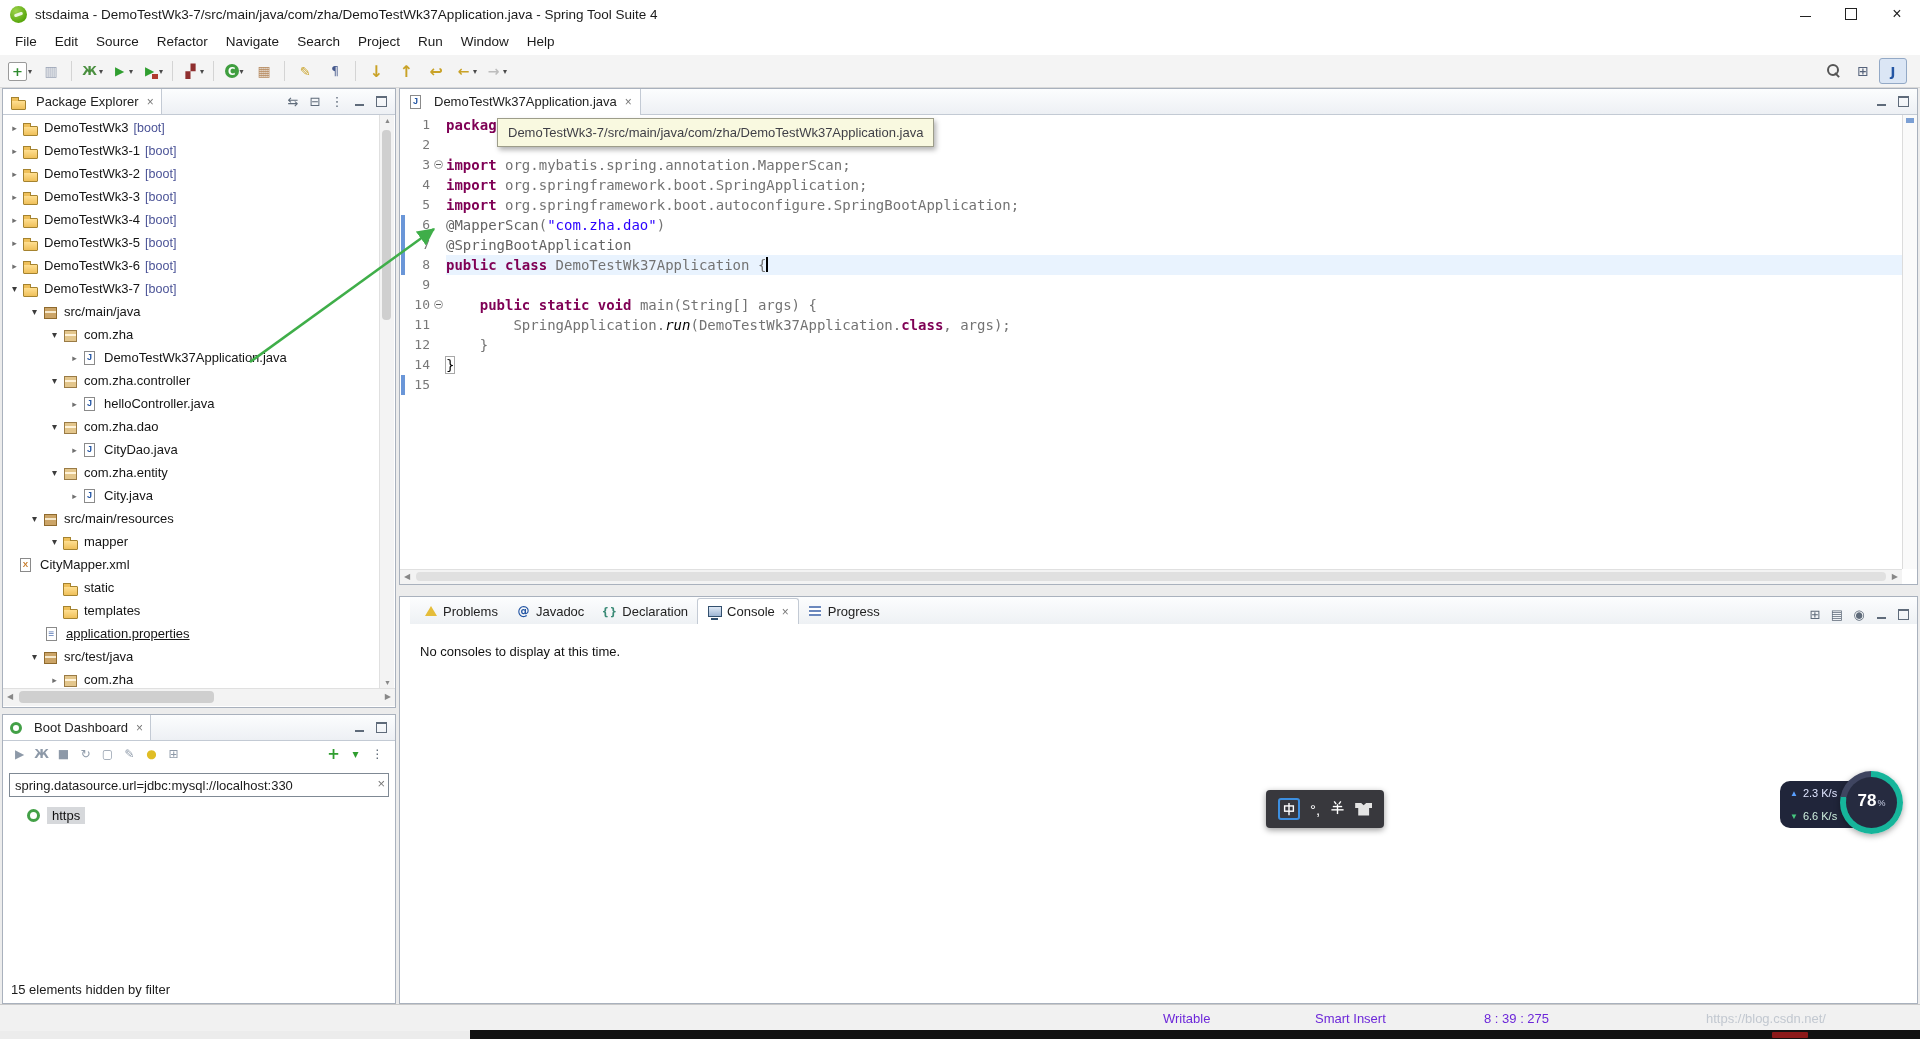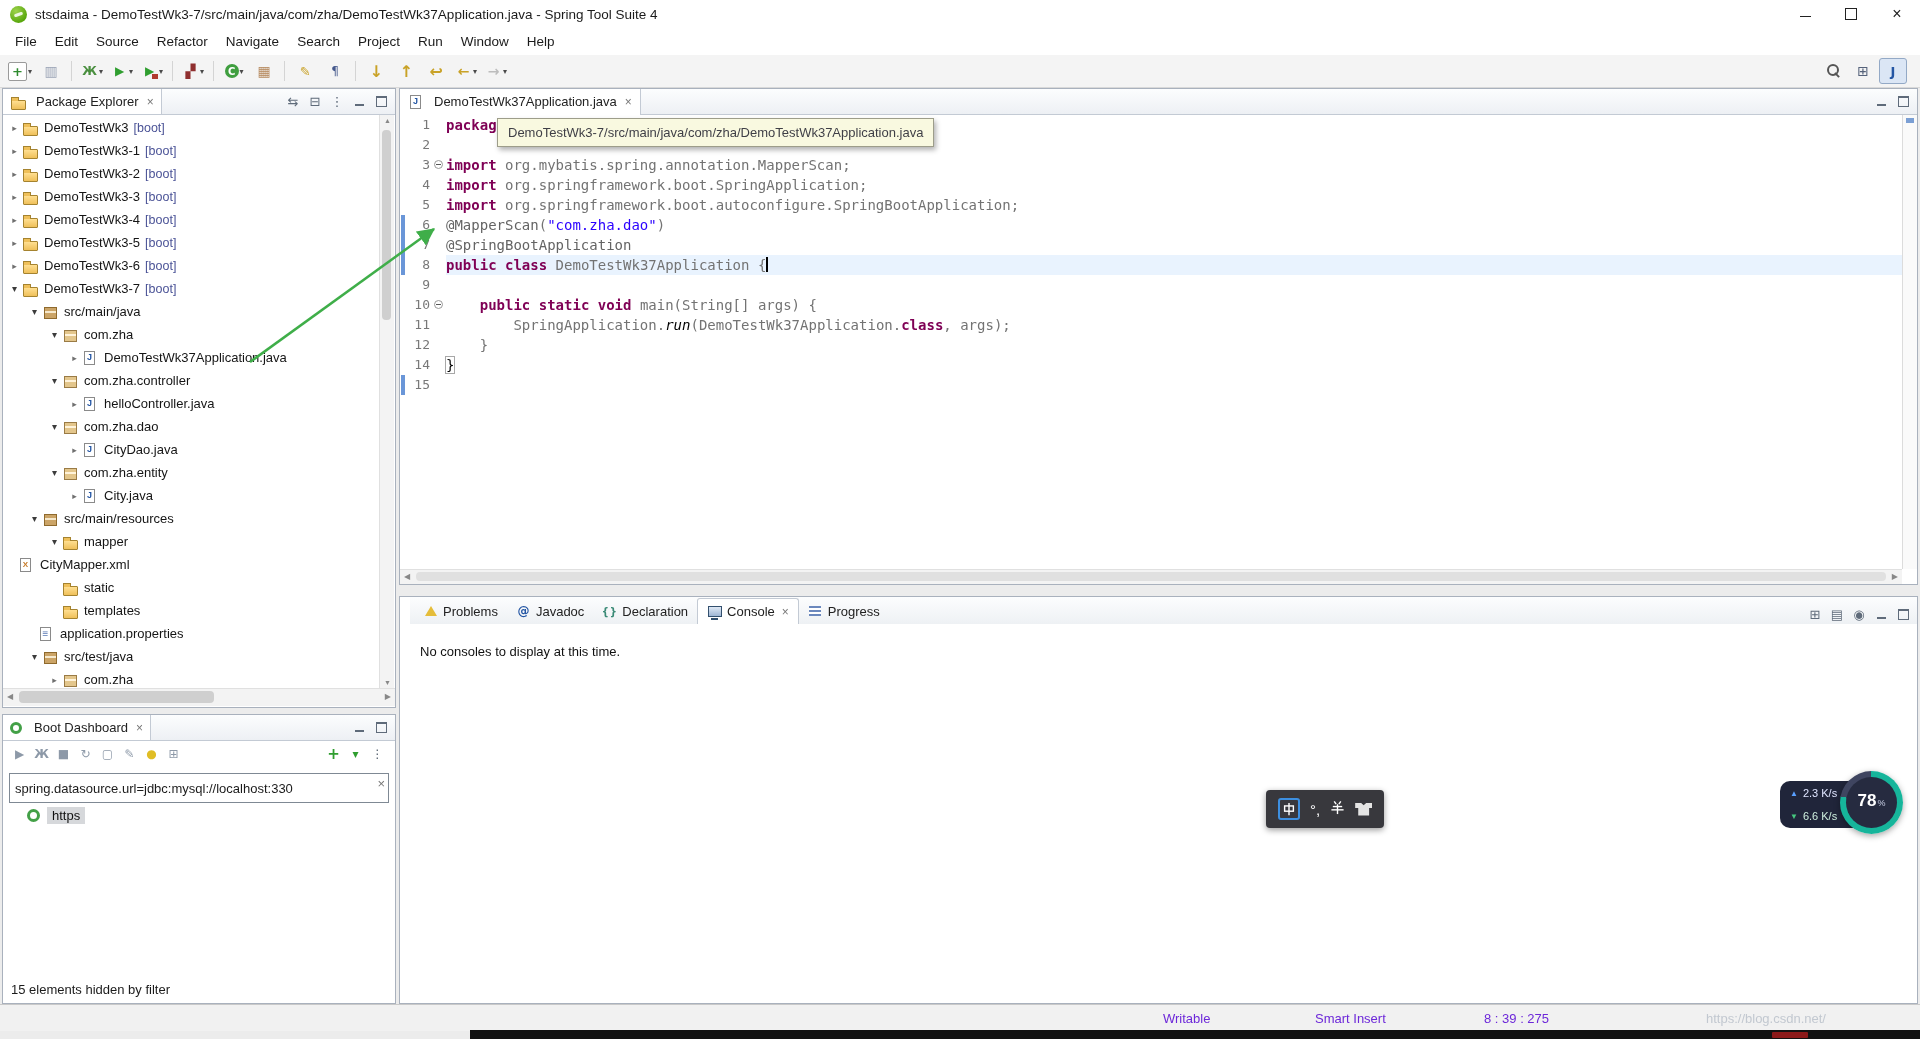--- a/index.html
+++ b/index.html
@@ -109,21 +109,21 @@
   .bico-debug::before{content:"Ж";font-weight:bold}
   .bico-stop::before{content:"■"}
   .bico-restart::before{content:"↻"}
   .bico-console::before{content:"▢"}
   .bico-edit::before{content:"✎"}
   .bico-bulb::before{content:"●";color:#e0bd25}
   .bico-tag::before{content:"⊞"}
   .bico-add::before{content:"+";color:#2f9e2f;font-weight:bold;font-size:15px}
   .bico-add-dropdown::before{content:"▾";color:#2f9e2f}
   .bico-menu::before{content:"⋮";color:#55606e}
-  #boot-filter-row{position:absolute;left:6px;right:6px;top:58px;height:30px}
+  #boot-filter-row{position:absolute;left:6px;right:6px;top:58px;height:24px}
   #boot-filter{width:100%;height:100%;box-sizing:border-box;border:1px solid #7f8994;padding:0 18px 0 5px;font-family:"Liberation Sans",sans-serif;font-size:13px;color:#1b1b1b;background:#fff}
   #boot-filter-clear{position:absolute;right:4px;top:4px;font-size:13px;color:#777;line-height:1}
   #boot-item{position:absolute;left:0;top:88px;right:0;height:24px;display:flex;align-items:center;padding-left:24px}
   .tico-boot-local{width:13px;height:13px;border:3px solid #43a047;border-radius:50%;box-sizing:border-box;margin-right:7px;flex:none}
   #boot-item-label{font-size:13px;background:#d6d8db;padding:1px 5px;color:#111}
   #boot-note{position:absolute;left:8px;bottom:6px;font-size:13px;color:#1b1b1b}
 
   
   #editor-view{left:399px;top:88px;right:2px;height:497px}
   .etab{height:26px;display:flex;align-items:center;gap:5px;padding:0 8px;background:#fff;border-right:1px solid #c3cad4;font-size:13px;color:#222}
@@ -441,21 +441,21 @@
         <div class="trow" style="padding-left: 44px;">
           <span class="arrow"></span>
           <span class="tico tico-folder"></span>
           <span class="tlabel">static</span>
         </div>
         <div class="trow" style="padding-left: 44px;">
           <span class="arrow"></span>
           <span class="tico tico-folder"></span>
           <span class="tlabel">templates</span>
         </div>
-        <div class="trow" style="padding-left: 20px;">
+        <div class="trow" style="padding-left: 26px; text-decoration: underline;">
           <span class="arrow"></span>
           <span class="tico tico-props-file"></span>
           <span class="tlabel">application.properties</span>
         </div>
         <div class="trow" style="padding-left: 24px;">
           <span class="arrow exp">▾</span>
           <span class="tico tico-src-folder"></span>
           <span class="tlabel">src/test/java</span>
         </div>
         <div class="trow" style="padding-left: 44px;">

